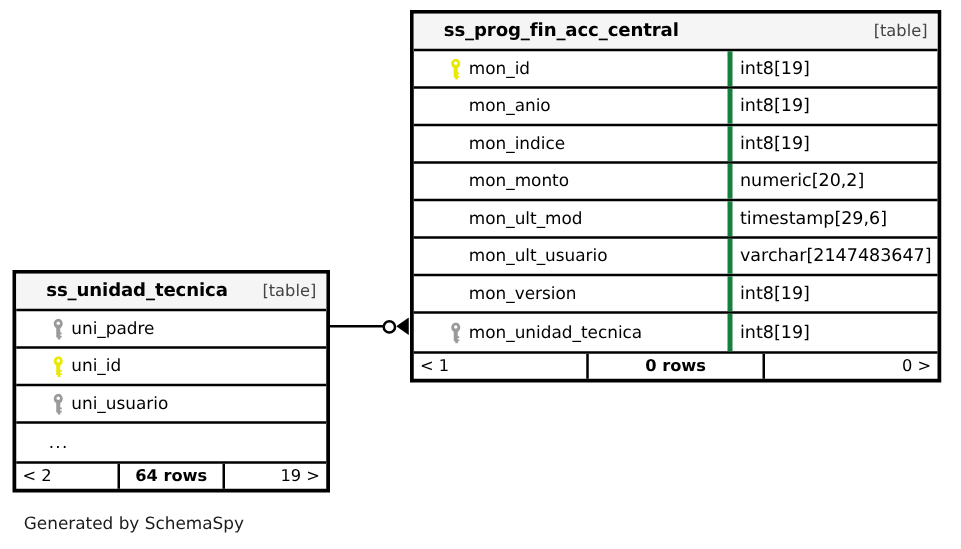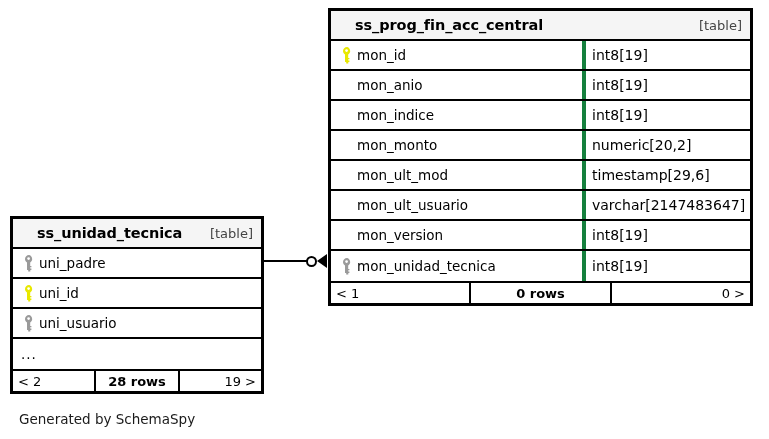--- a/index.html
+++ b/index.html
@@ -61,21 +61,21 @@
     height: 30px;
   }
   .er-row:last-of-type {
     border-bottom: none;
   }
   .er-col-name {
     display: flex;
     align-items: center;
     flex: 1 1 auto;
     min-width: 0;
-    padding-left: 6px;
+    padding-left: 24px;
     box-sizing: border-box;
   }
   .er-col-type {
     display: flex;
     align-items: center;
     box-sizing: border-box;
     border-left: 4px solid #15803d;
     padding-left: 6px;
     font-size: 14px;
     white-space: nowrap;
@@ -202,21 +202,21 @@
         </div>
         <div class="er-row">
           <div class="er-col-name">
             <span class="er-ellipsis">...</span>
           </div>
         </div>
       </div>
 
     <div class="er-footer">
       <div class="fcell fcell-left">&lt; 2</div>
-      <div class="fcell fcell-mid">28 rows</div>
+      <div class="fcell fcell-mid">64 rows</div>
       <div class="fcell fcell-right">19 &gt;</div>
     </div>
   </div>
 
   <div class="er-table" id="table-right" style="left:328px; top:8px; width:425px;">
 
     <div class="er-header">
       <span class="er-title">ss_prog_fin_acc_central</span>
       <span class="er-kind">[table]</span>
     </div>

